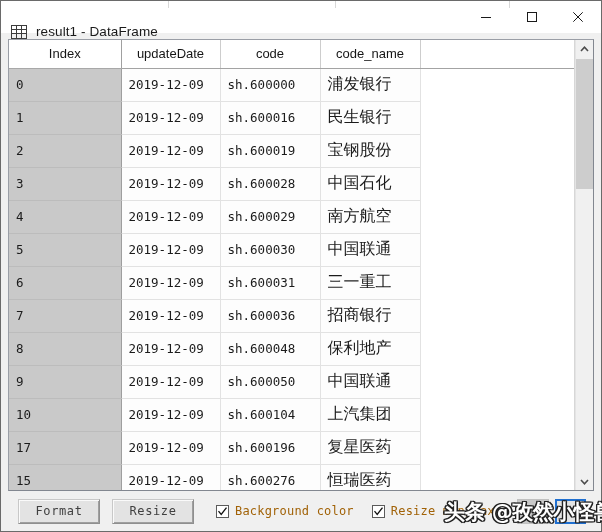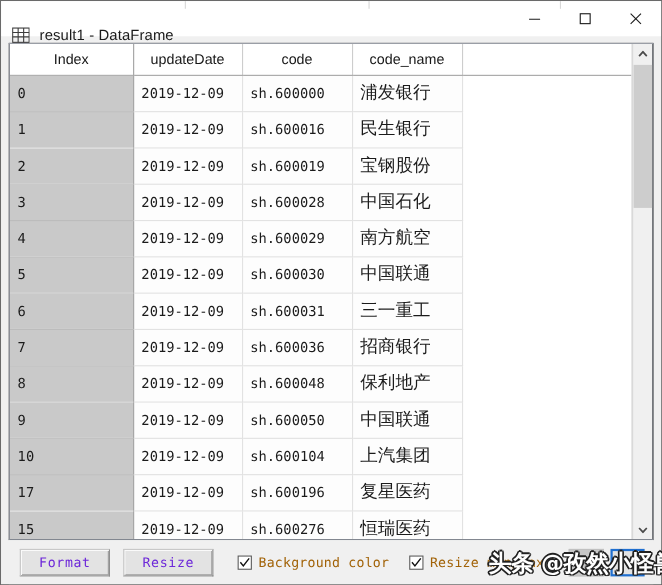--- a/index.html
+++ b/index.html
@@ -228,21 +228,21 @@
     min-width: 82px;
     padding: 0 8px;
     box-sizing: border-box;
     background: #e3e3e3;
     border: 1px solid #8f8f8f;
     border-top-color: #c8c8c8;
     border-left-color: #c8c8c8;
     box-shadow: inset 1px 1px 0 0 #fafafa, inset -1px -1px 0 0 #9f9f9f;
     font-family: "DejaVu Sans Mono", monospace;
     font-size: 12px;
-    color: #6d28d9;
+    color: #404040;
     display: flex;
     align-items: center;
     justify-content: center;
     letter-spacing: 0.6px;
   }
   .btn-format { margin-left: 2px; }
   .btn-resize { margin-left: 12px; }
 
   .chk {
     display: flex;

